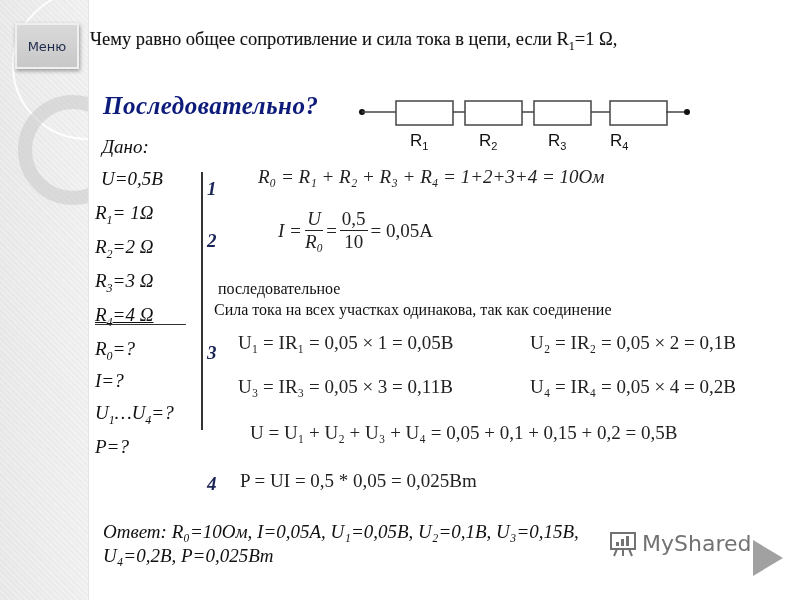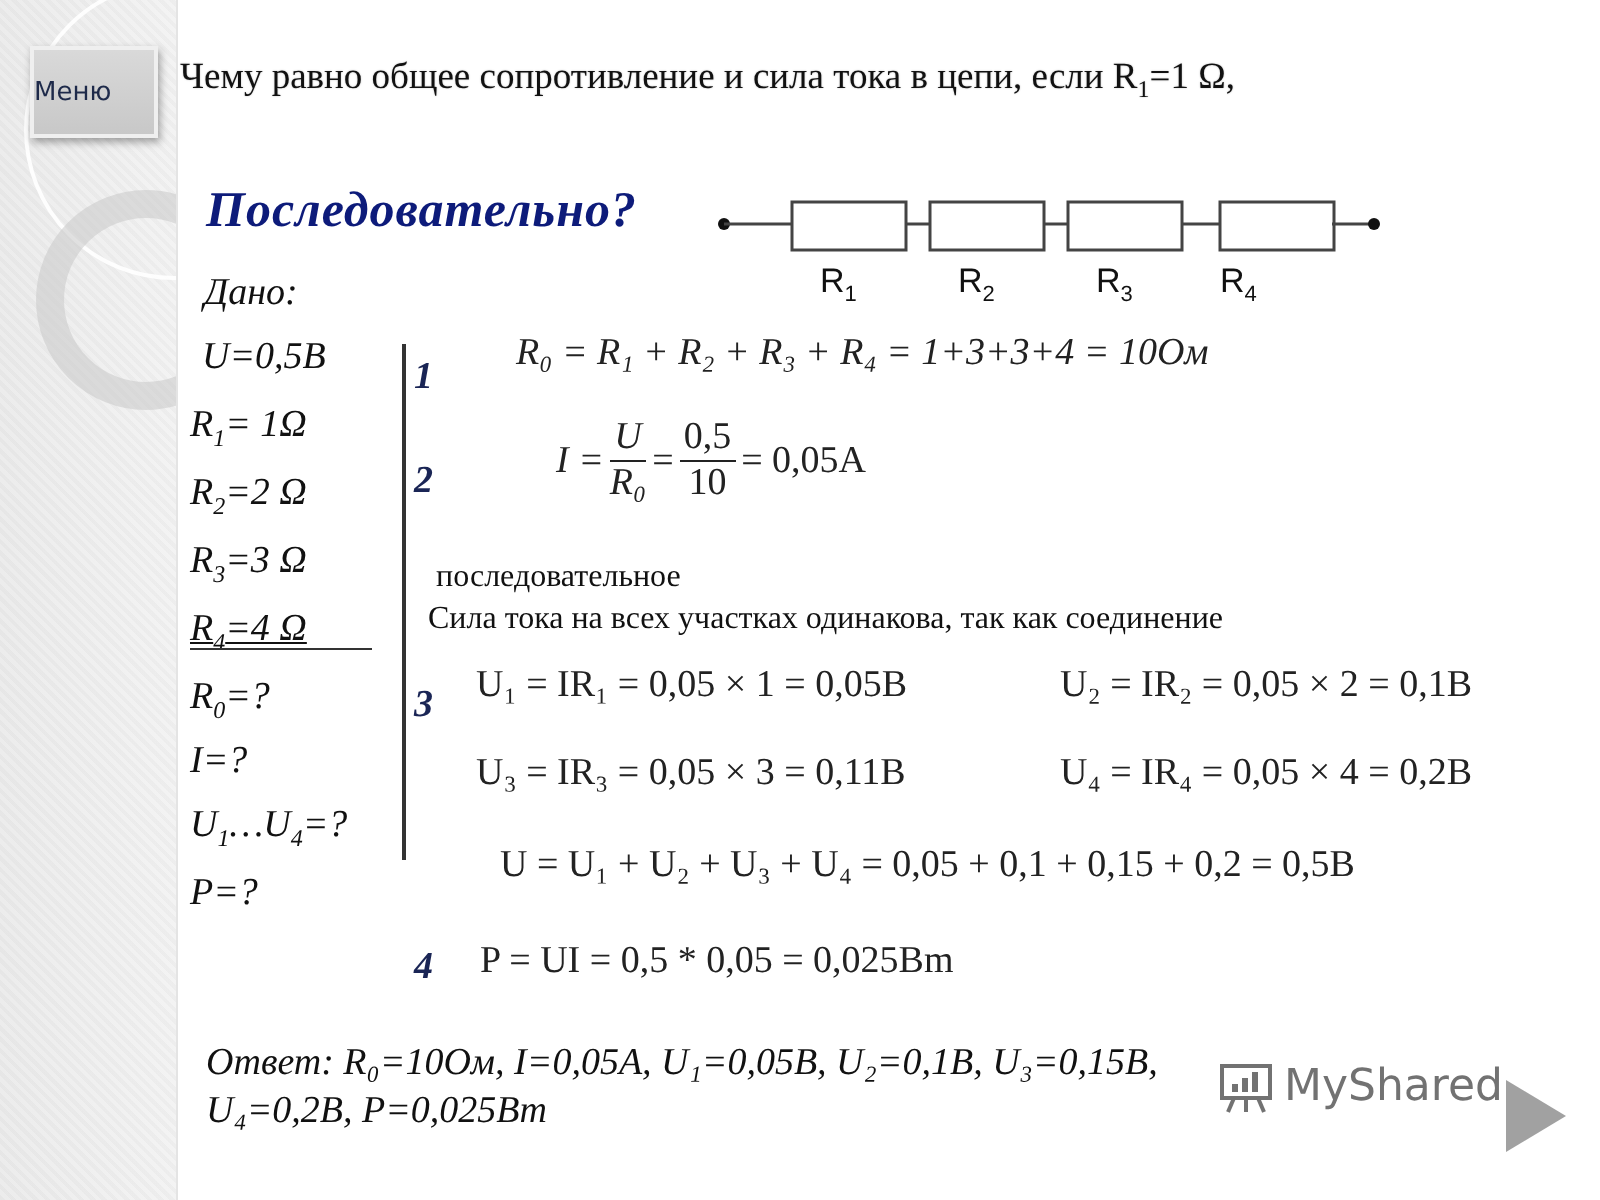--- a/index.html
+++ b/index.html
@@ -26,21 +26,21 @@
     position:absolute; left:12px; top:-10px; width:150px; height:150px;
     border-radius:50%; border:2px solid rgba(255,255,255,0.9);
     box-sizing:border-box;
   }
   .menu-btn {
     position:absolute; left:15px; top:23px; width:64px; height:46px;
     background:linear-gradient(180deg,#d9d9d9,#c8c8c8);
     border:2px solid #efefef;
     box-shadow:1px 2px 4px rgba(0,0,0,0.35);
     font-family:"DejaVu Sans", sans-serif; font-size:13px; color:#1e2a4a;
-    display:flex; align-items:center; 
+    display:flex; align-items:center; justify-content:center;
     box-sizing:border-box; cursor:pointer;
   }
   .question {
     position:absolute; left:90px; top:28px; width:700px;
     font-size:18.5px; line-height:22px; color:#111;
     text-shadow:0 0 1px rgba(0,0,0,0.25);
   }
   .heading {
     position:absolute; left:103px; top:92px;
     font-size:25px; font-weight:bold; font-style:italic; color:#0d1b7a;
@@ -144,21 +144,21 @@
   <div class="given-item" style="top:268px"><span>P=?</span></div>
 </div>
 <div class="given-sep"></div>
 <div class="vline"></div>
 
 <div class="step-num" style="top:178px">1</div>
 <div class="step-num" style="top:230px">2</div>
 <div class="step-num" style="top:342px">3</div>
 <div class="step-num" style="top:473px">4</div>
 
-<div class="formula" style="left:258px;top:166px;font-style:italic">R₀ = R₁ + R₂ + R₃ + R₄ = 1+3+3+4 = 10Ом</div>
+<div class="formula" style="left:258px;top:166px;font-style:italic">R₀ = R₁ + R₂ + R₃ + R₄ = 1+2+3+4 = 10Ом</div>
 
 <div class="formula" style="left:278px;top:208px;display:flex;align-items:center">
   <i>I =</i>
   <span class="frac">
       <span class="num" style="font-style:italic">U</span>
       <span style="font-style:italic">R₀</span>
     </span>
   <span>=</span>
   <span class="frac">
       <span class="num">0,5</span>

